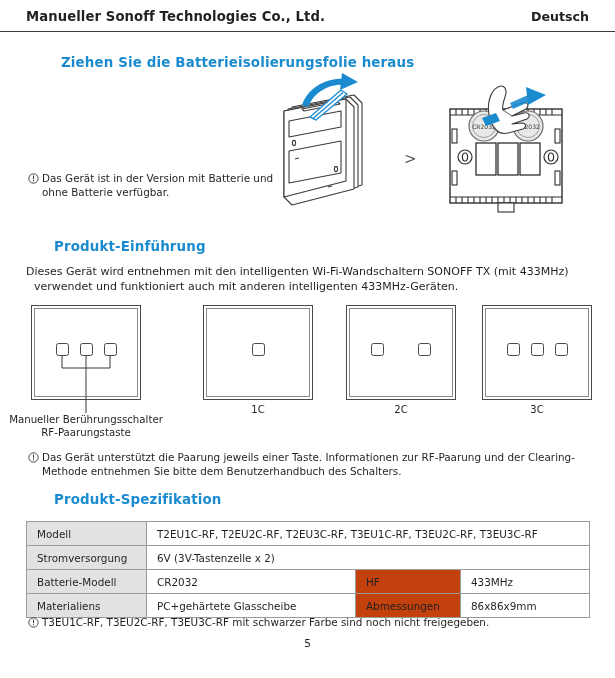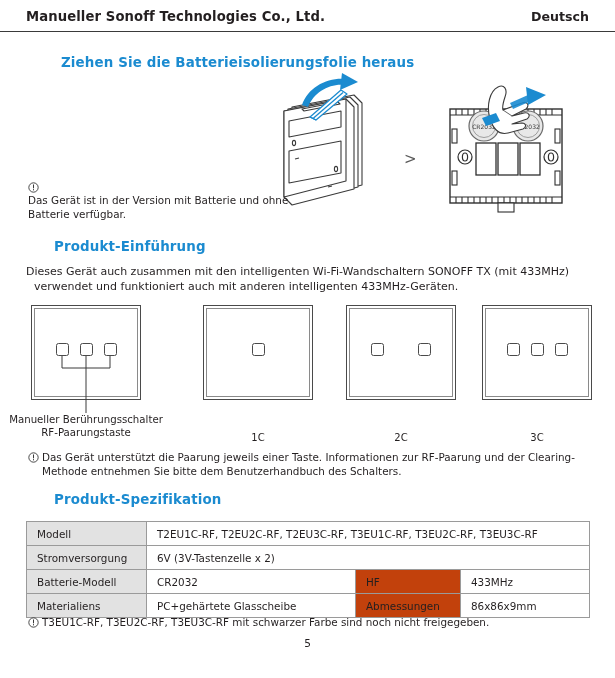--- a/index.html
+++ b/index.html
@@ -140,21 +140,20 @@
     box-sizing: border-box;
     background: #fff;
   }
   .panel-caption {
     position: absolute;
     width: 110px;
     top: 99px;
     text-align: center;
     font-size: 10px;
     color: #231f20;
-    margin-top: 28px;
   }
   .leader {
     position: absolute;
   }
   .leader svg { display: block; }
   .leader-label {
     position: absolute;
     width: 230px;
     text-align: center;
     font-size: 10.2px;
@@ -302,34 +301,34 @@
     </g>
 
     <g fill="#1b8bd0" stroke="none">
       <path d="M44 33 L58 28 L62 36 L48 41 Z"></path>
       <path d="M72 18 L90 10 L93 16 L75 24 Z" opacity=".9"></path>
       <path d="M88 2 L108 10 L90 20 Z"></path>
     </g>
   </svg>
 </div>
 
-<div class="note" style="left:28px; top:180px; width:270px;flex-direction:column;">
+<div class="note" style="left:28px; top:171px; width:270px;">
   <span class="note-icon">
     <svg viewBox="0 0 12 12" width="11" height="11">
       <circle cx="6" cy="6" r="5.1" fill="none" stroke="#3a3a3a" stroke-width="1"></circle>
       <rect x="5.45" y="2.7" width="1.1" height="4.2" fill="#3a3a3a"></rect>
       <rect x="5.45" y="7.8" width="1.1" height="1.3" fill="#3a3a3a"></rect>
     </svg>
   </span>
   <span class="note-text">Das Gerät ist in der Version mit Batterie und ohne Batterie verfügbar.</span>
 </div>
 
 <div class="sec-heading" style="left:26px; top:239px;">Produkt-Einführung</div>
 
-<div class="body-text" style="left:26px; top:264px; width:570px;">Dieses Gerät auch zusammen mit den intelligenten Wi-Fi-Wandschaltern SONOFF TX (mit 433MHz)</div>
+<div class="body-text" style="left:26px; top:264px; width:570px;">Dieses Gerät wird entnehmen mit den intelligenten Wi-Fi-Wandschaltern SONOFF TX (mit 433MHz)</div>
 <div class="body-text" style="left:26px; top:279px; width:570px;margin-left:8px;">verwendet und funktioniert auch mit anderen intelligenten 433MHz-Geräten.</div>
 
 <div class="panel-row">
 
   <div class="panel" style="left:31px;">
     <div class="panel-outer"></div>
     <div class="panel-inner"></div>
     <div class="btn-strip">
       <div class="btn-sq"></div>
       <div class="btn-sq"></div>

